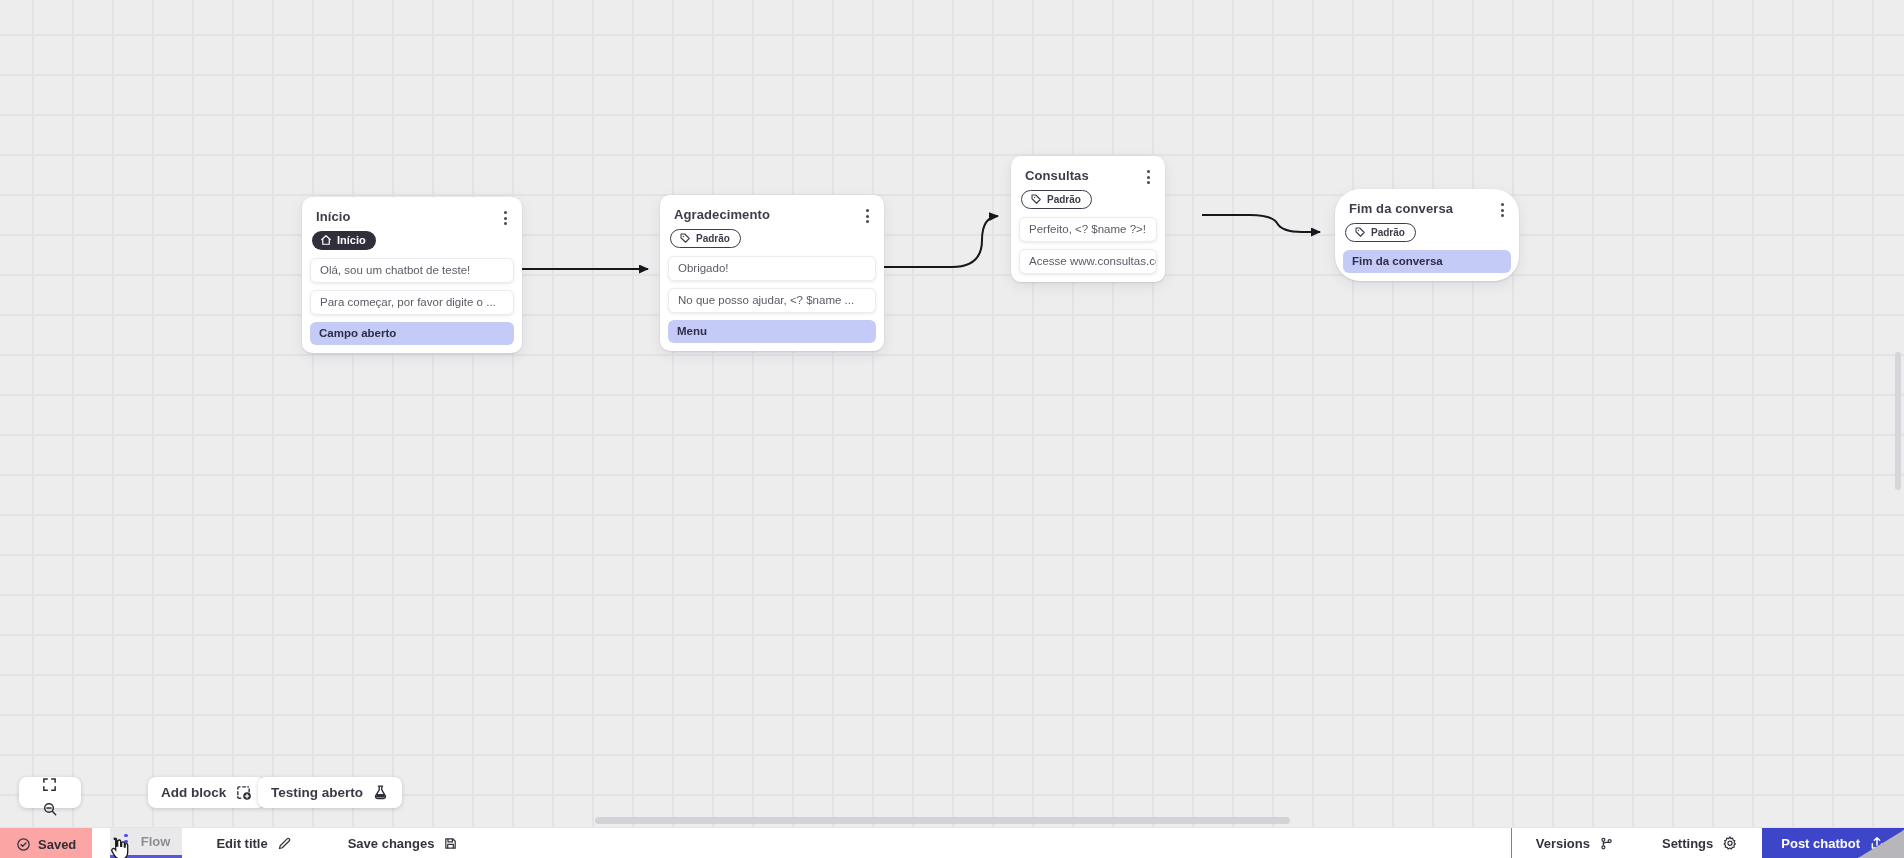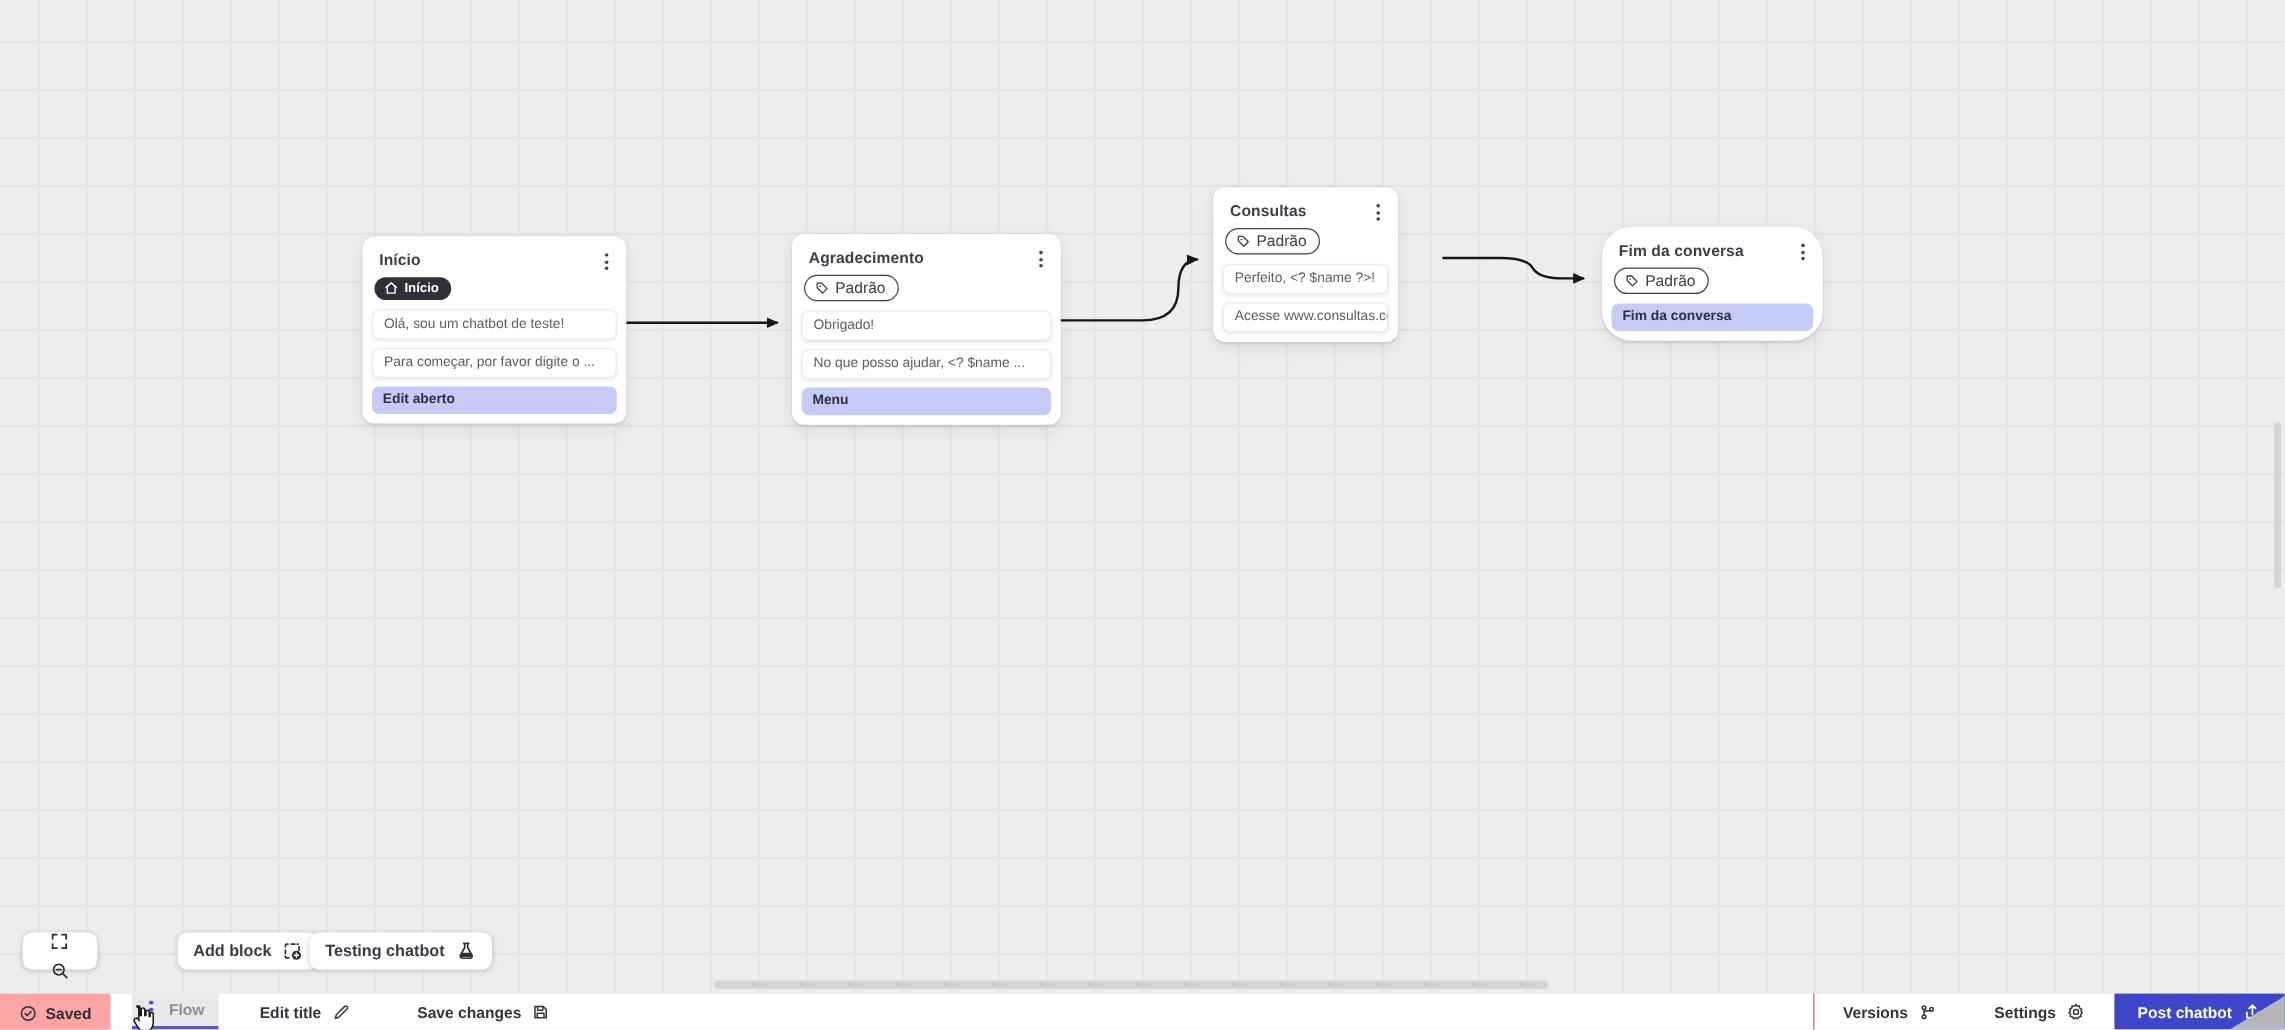--- a/index.html
+++ b/index.html
@@ -25,21 +25,21 @@
     padding:4px 2px 3px 6px; }
   .node-title { font-size:13px; font-weight:700; color:#3d3d49; letter-spacing:.1px; }
   .kebab { display:flex; flex-direction:column; gap:2.5px; align-items:center;
     padding:2px 5px; cursor:pointer; }
   .kebab i { width:3px; height:3px; border-radius:50%; background:#46464f; }
   .badge-dark { display:inline-flex; align-items:center; gap:5px; background:#30303c;
     color:#fff; border-radius:12px; padding:3px 10px 4px 8px; font-size:11px;
     font-weight:700; margin:1px 0 1px 2px; }
   .badge-outline { display:inline-flex; align-items:center; gap:5px; background:#fff;
     border:1.5px solid #3d3d49; color:#3d3d49; border-radius:12px;
-    padding:2px 10px 3px 8px; font-size:13px; font-weight:400; margin:1px 0 1px 2px; }
+    padding:2px 10px 3px 8px; font-size:10px; font-weight:700; margin:1px 0 1px 2px; }
   .msg { margin-top:7px; background:#fff; border:1px solid #ececef;
     box-shadow:0 1px 3px rgba(40,40,60,.10); border-radius:6px; padding:5px 9px 6px;
     font-size:11.5px; color:#5b5b66; white-space:nowrap; overflow:hidden; }
   .action { margin-top:7px; background:#c5cbf7; border-radius:6px;
     padding:5px 9px 6px; font-size:11.5px; font-weight:700; color:#2e2e46;
     white-space:nowrap; overflow:hidden; }
 
   
   .pill { position:absolute; background:#fff; border-radius:8px; height:31px;
     box-shadow:0 1px 4px rgba(40,40,60,.20); display:flex; align-items:center;
@@ -106,21 +106,21 @@
           </span>
       </div>
       <span class="badge-dark">
         <svg width="12" height="12" viewBox="0 0 24 24">
           <path d="M3.5 11 L12 3.5 L20.5 11 M5.5 9.5 V20.5 H18.5 V9.5" fill="none" stroke="#fff" stroke-width="2.4" stroke-linecap="round" stroke-linejoin="round"></path>
         </svg>
         <span>Início</span>
       </span>
       <div class="msg">Olá, sou um chatbot de teste!</div>
       <div class="msg">Para começar, por favor digite o ...</div>
-      <div class="action">Edit aberto</div>
+      <div class="action">Campo aberto</div>
     </div>
 
     <div class="node" style="left:660px; top:195px; width:224px;">
       <div class="node-head">
         <span class="node-title">Agradecimento</span>
         <span class="kebab">
             <i></i>
             <i></i>
             <i></i>
           </span>
@@ -194,21 +194,21 @@
     <div class="pill" style="left:148px; top:777px;">
       <span>Add block</span>
       <svg width="17" height="17" viewBox="0 0 24 24">
         <path d="M4 7 V5.5 Q4 4 5.5 4 H7 M11 4 h4 M19 4 h-1 M20 7 v4 M4 11 v4 M4 18 v1 Q4 20 5.5 20 H8" fill="none" stroke="#2e2e38" stroke-width="2" stroke-linecap="round"></path>
         <circle cx="17" cy="17" r="5.4" fill="#2e2e38"></circle>
         <path d="M17 14.6 v4.8 M14.6 17 h4.8" stroke="#fff" stroke-width="1.8" stroke-linecap="round"></path>
       </svg>
     </div>
 
     <div class="pill" style="left:258px; top:777px;">
-      <span>Testing chatbot</span>
+      <span>Testing aberto</span>
       <svg width="17" height="17" viewBox="0 0 24 24">
         <path d="M9 3 h6 M10.2 3 v5.2 L5.2 16.8 A2.6 2.6 0 0 0 7.6 20.5 h8.8 a2.6 2.6 0 0 0 2.4 -3.7 L13.8 8.2 V3" fill="none" stroke="#2e2e38" stroke-width="2" stroke-linecap="round" stroke-linejoin="round"></path>
         <path d="M7.2 14 h9.6 l1.4 3.2 a1.4 1.4 0 0 1 -1.3 2 H7.1 a1.4 1.4 0 0 1 -1.3 -2 z" fill="#2e2e38"></path>
       </svg>
     </div>
 
     <div class="hscroll"></div>
     <div class="vscroll"></div>
   </div>
 

